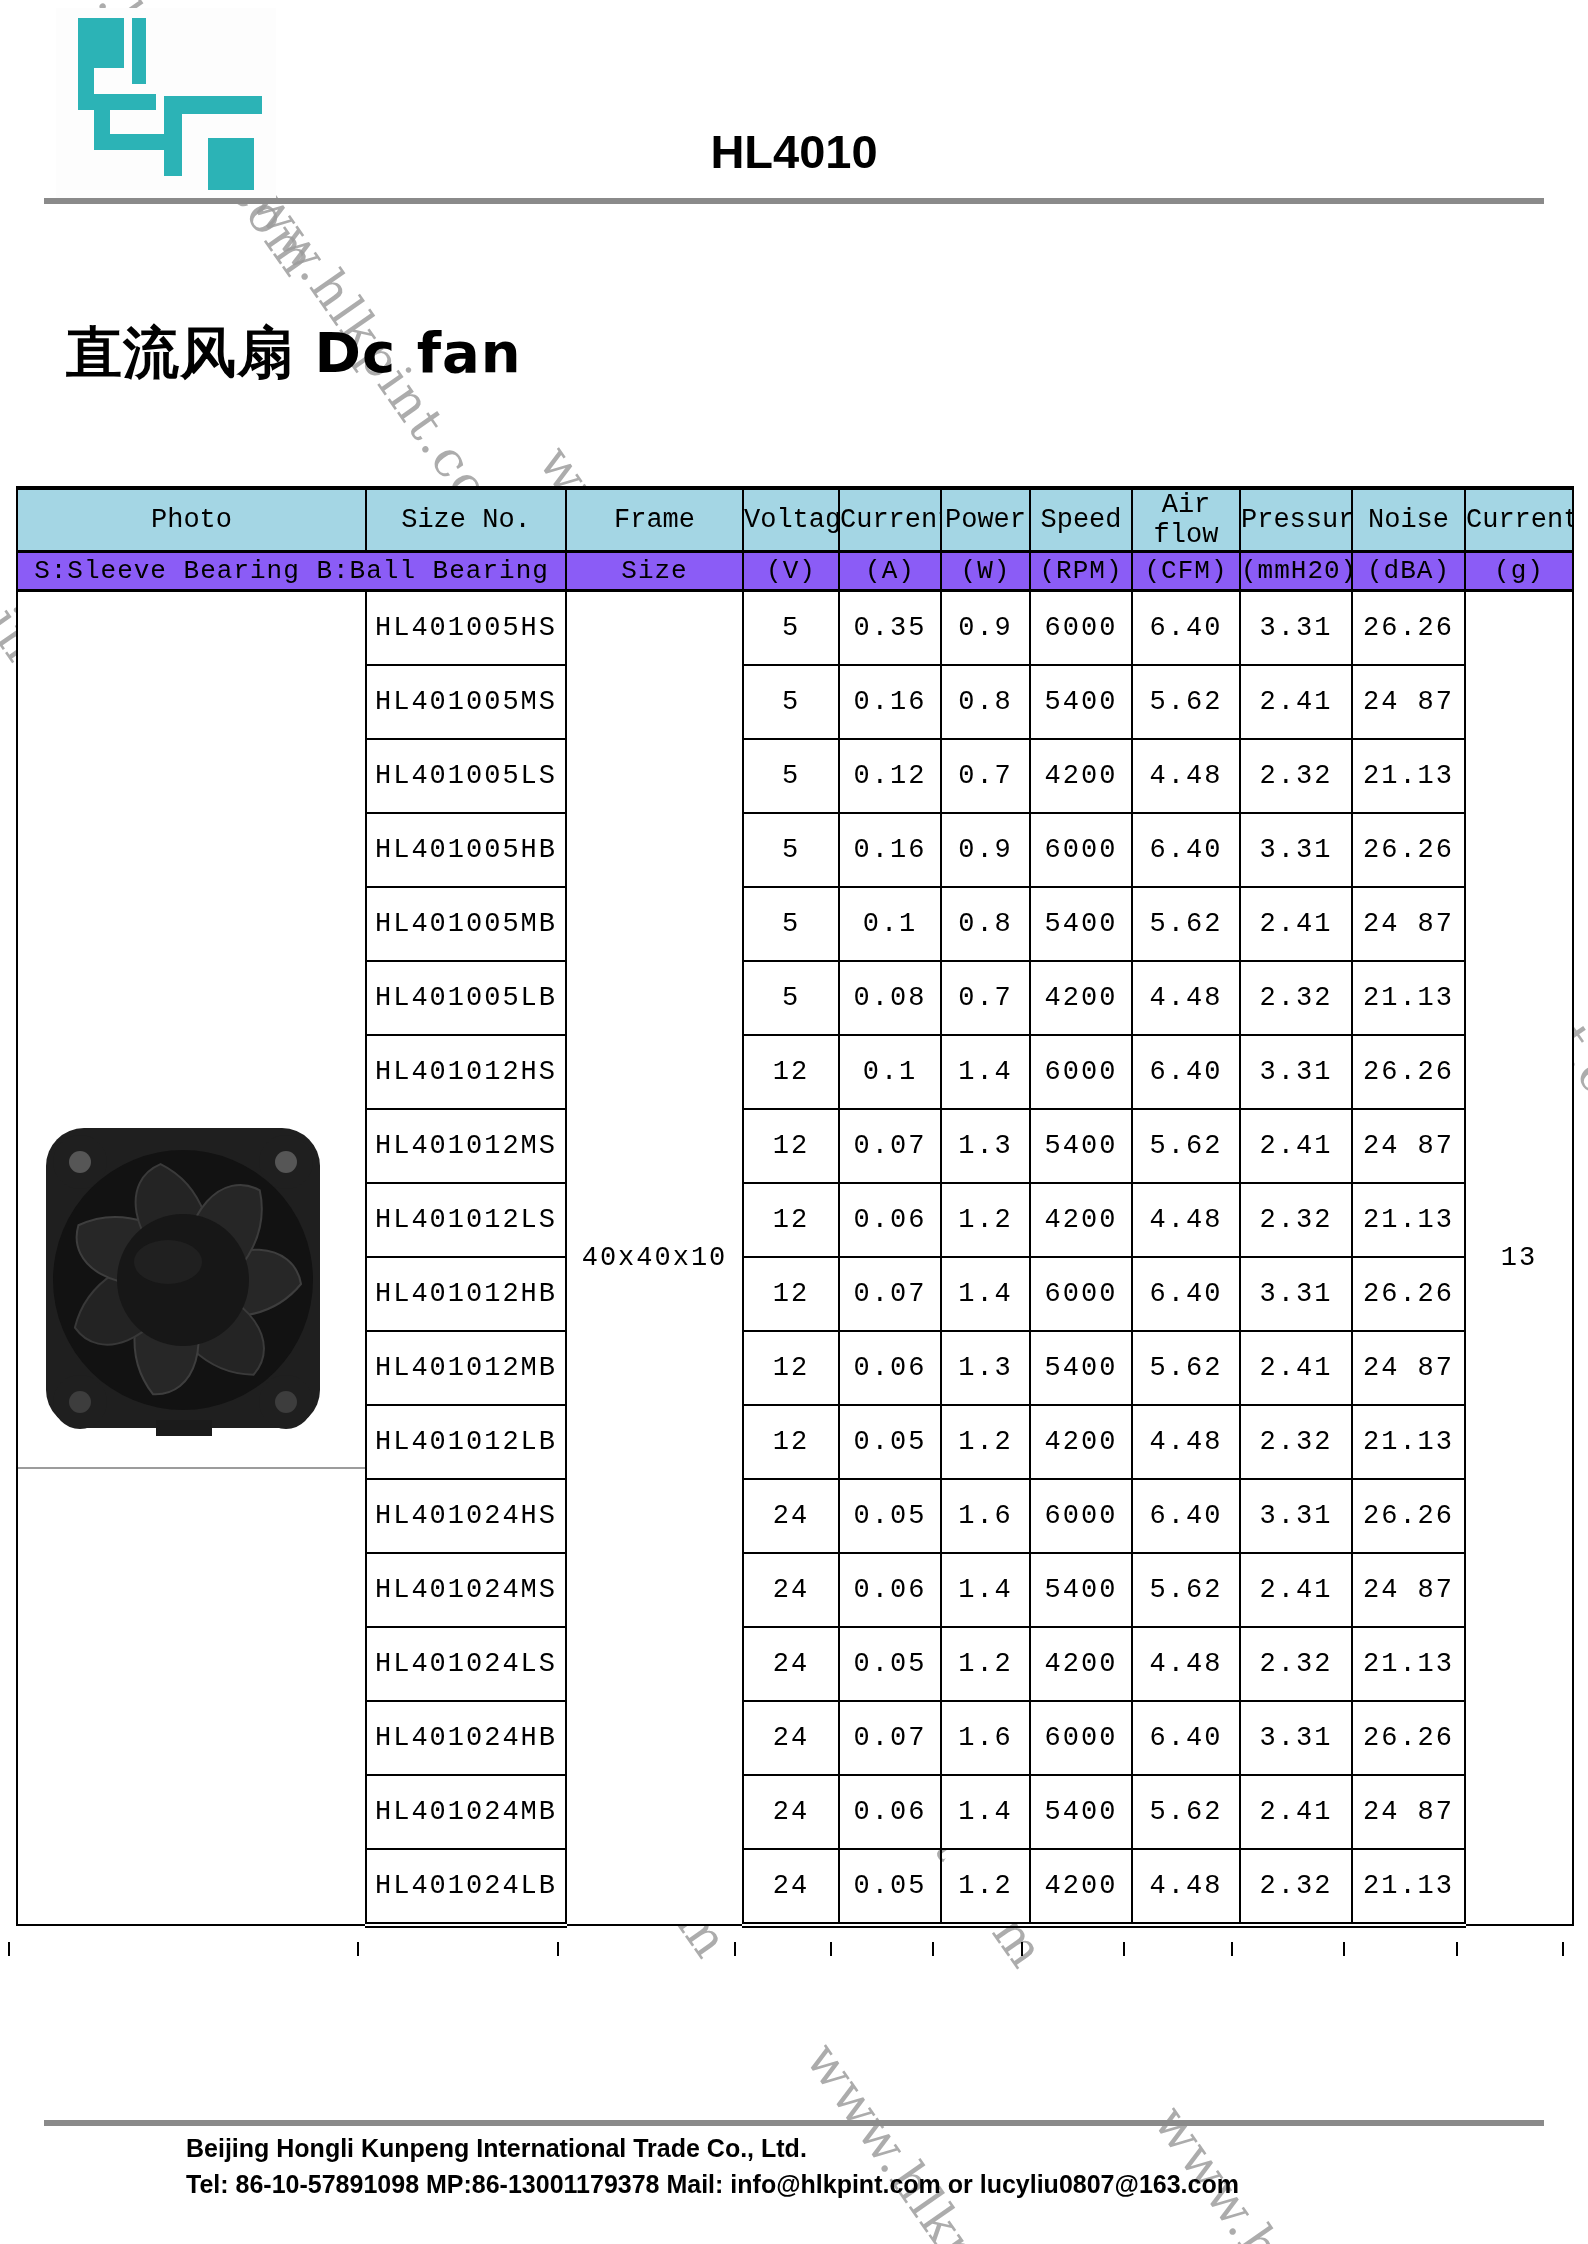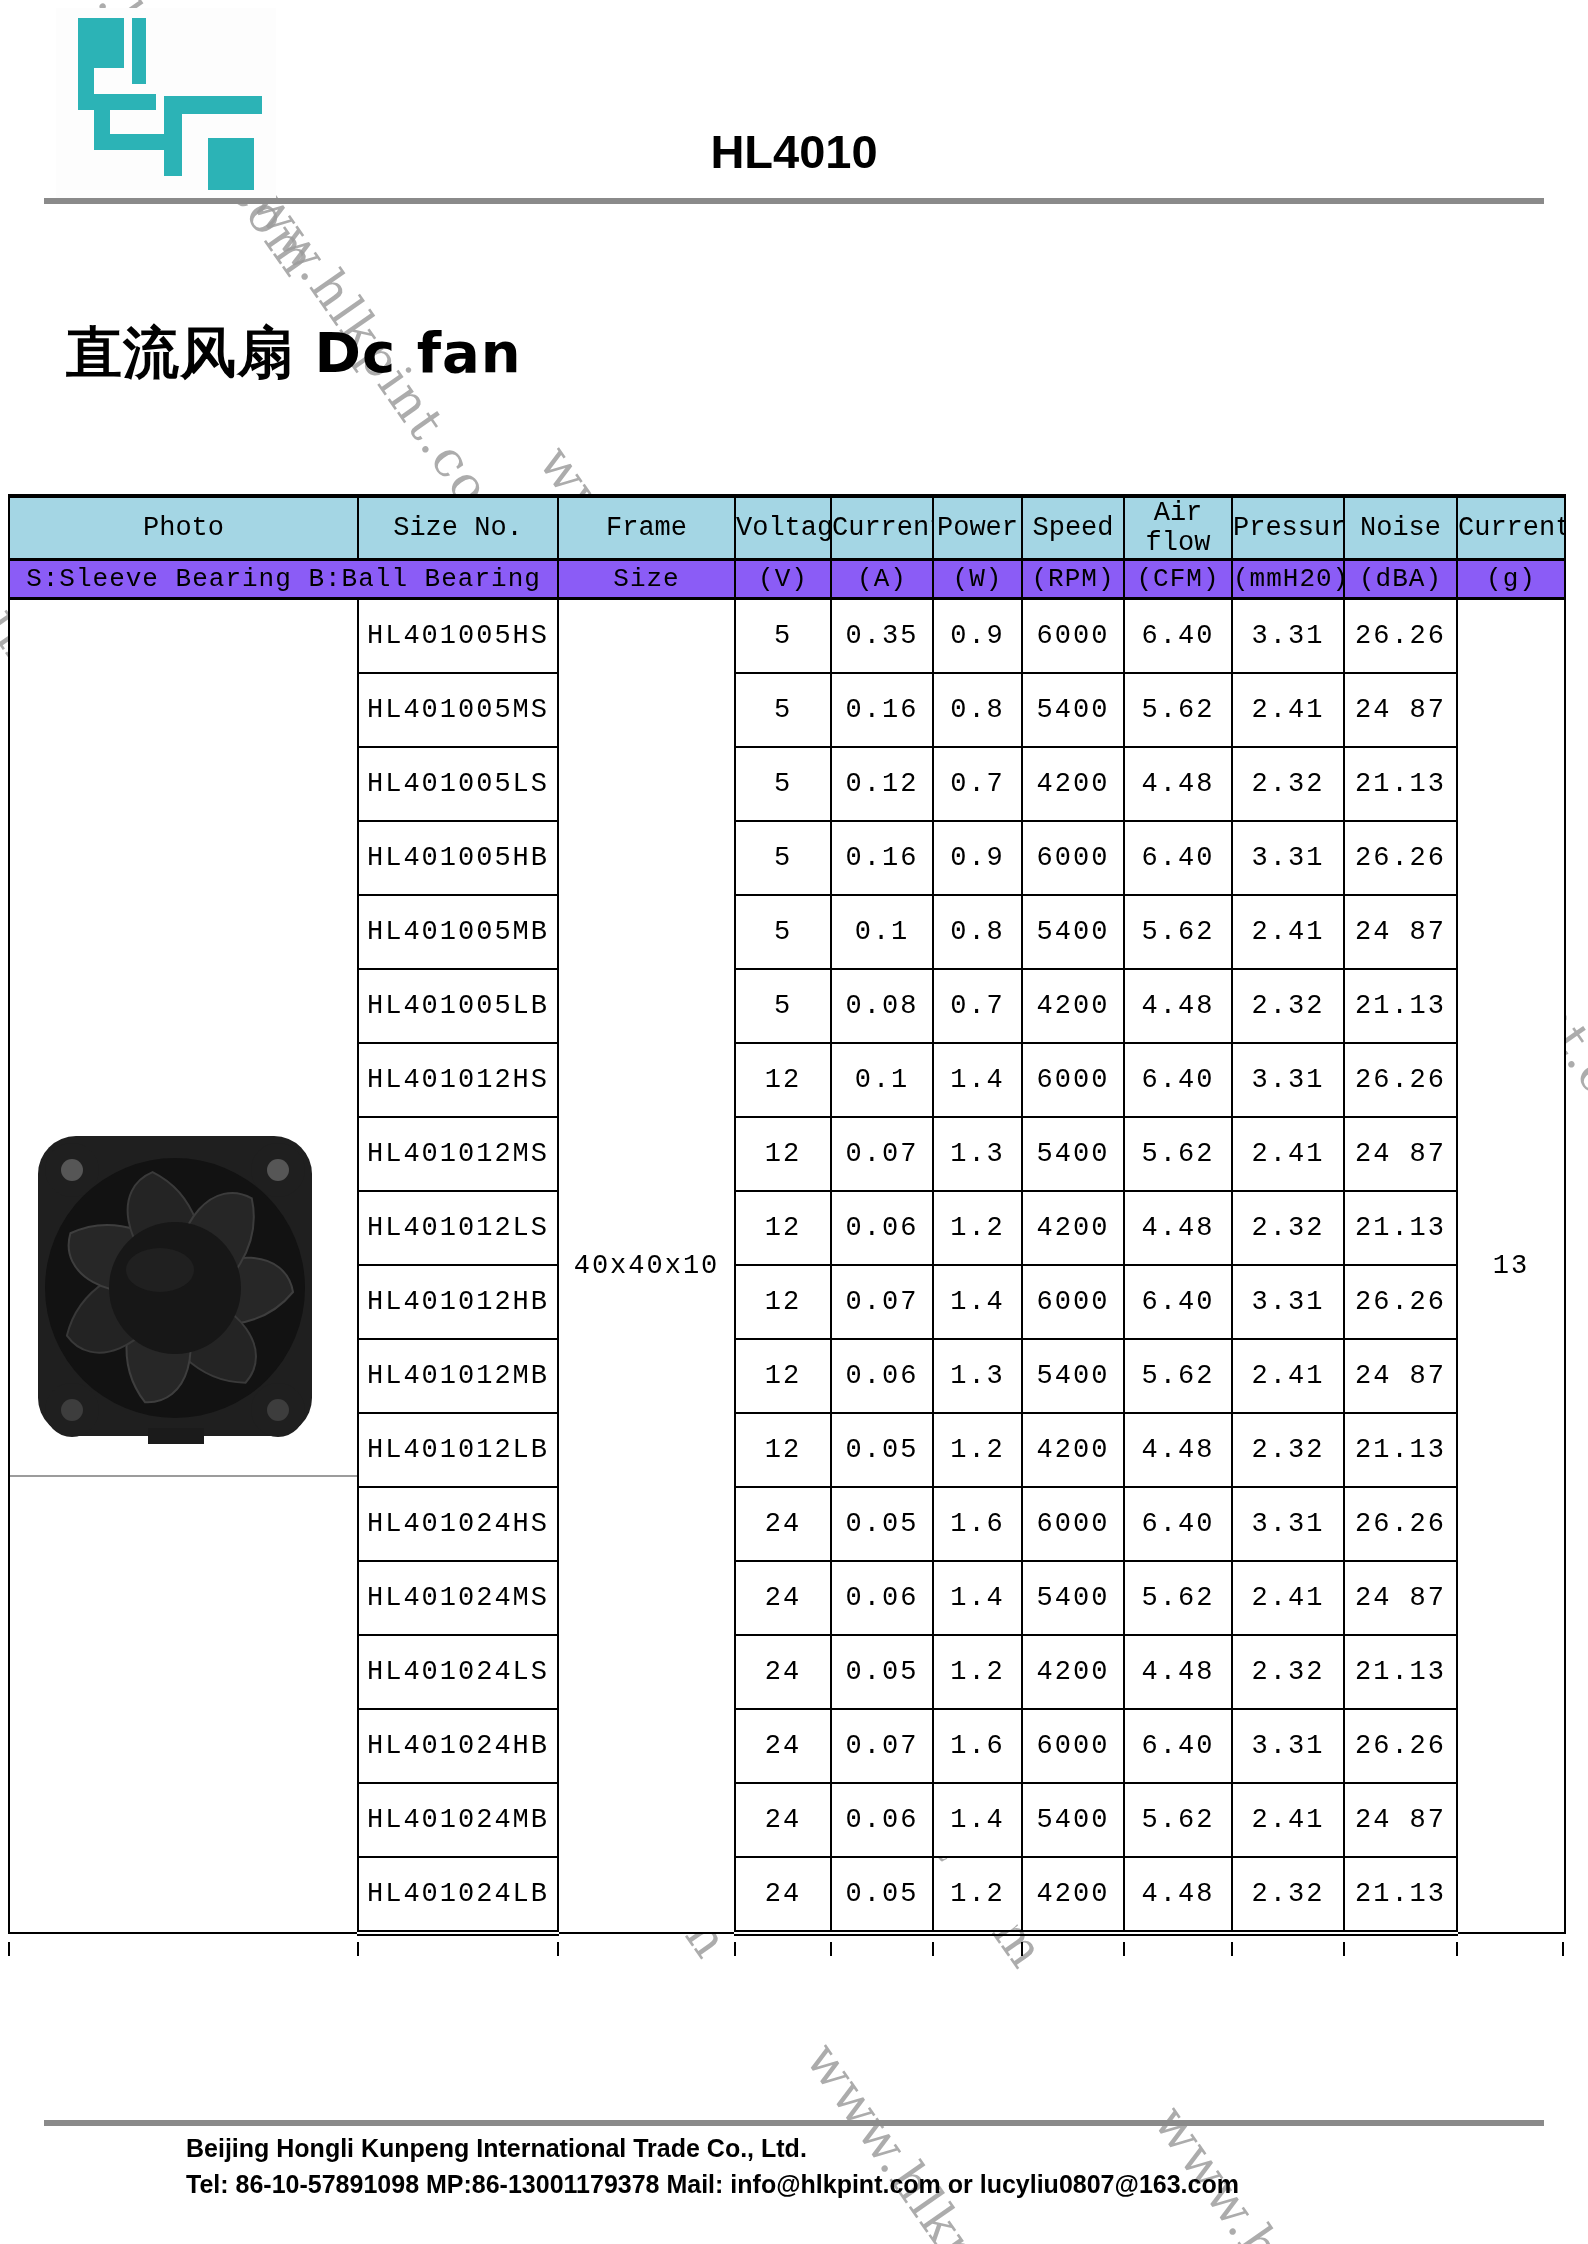--- a/index.html
+++ b/index.html
@@ -15,21 +15,21 @@
   .logo-box{position:absolute;left:56px;top:8px;width:220px;height:190px;background:#fdfdfd;}
   .doc-title{position:absolute;left:0;top:124px;width:1588px;text-align:center;
       font-family:"Liberation Sans","DejaVu Sans",sans-serif;font-weight:bold;font-size:47px;}
   .rule{position:absolute;left:44px;width:1500px;height:6px;background:#8a8a8a;}
   .rule-top{top:198px;}
   .rule-bottom{top:2120px;}
   .big-heading{position:absolute;left:66px;top:316px;
       font-family:"DejaVu Sans","Liberation Sans",sans-serif;font-weight:bold;font-size:56px;letter-spacing:1px;}
 
   
-  table.spec{position:absolute;left:8px;top:486px;width:1556px;border-collapse:collapse;table-layout:fixed;margin-top:8px;}
+  table.spec{position:absolute;left:16px;top:486px;width:1556px;border-collapse:collapse;table-layout:fixed;}
   table.spec th,table.spec td{border:2px solid #000;text-align:center;vertical-align:middle;
       padding:0;font-weight:normal;overflow:hidden;}
   tr.h1 th{background:#a4d6e4;height:40px;font-size:27px;border-top:4px solid #000;border-bottom:3px solid #000;}
   tr.h2 th{background:#8b5cf6;height:36px;font-size:26px;border-bottom:3px solid #000;letter-spacing:1px;}
   tbody td{height:72px;font-size:27px;letter-spacing:2px;background:#fff;}
   tbody tr:last-child td{border-bottom:6px double #000;border-radius:23px;}
   td.merged{border-bottom:6px double #000;}
   td.photo-cell{position:relative;}
   .photo-divider{position:absolute;left:0;top:875px;width:100%;height:2px;background:#9c9c9c;}
   .fan-wrap{position:absolute;left:20px;top:526px;width:290px;height:320px;}

